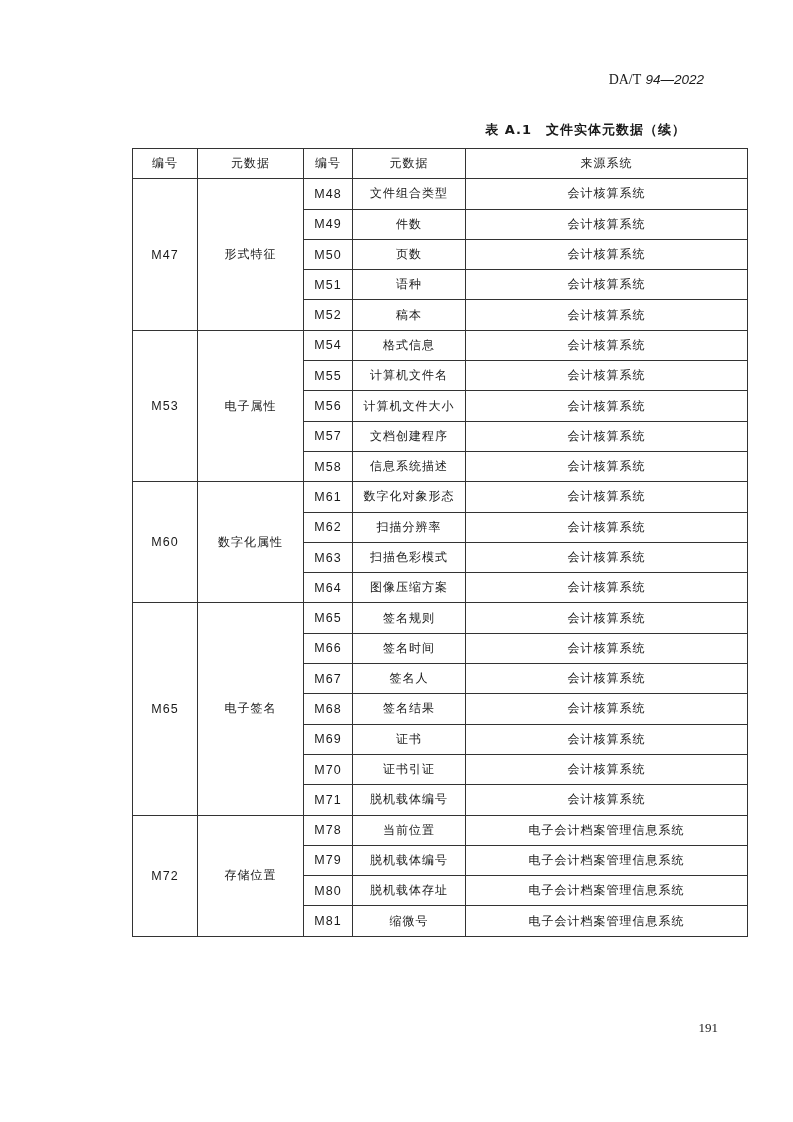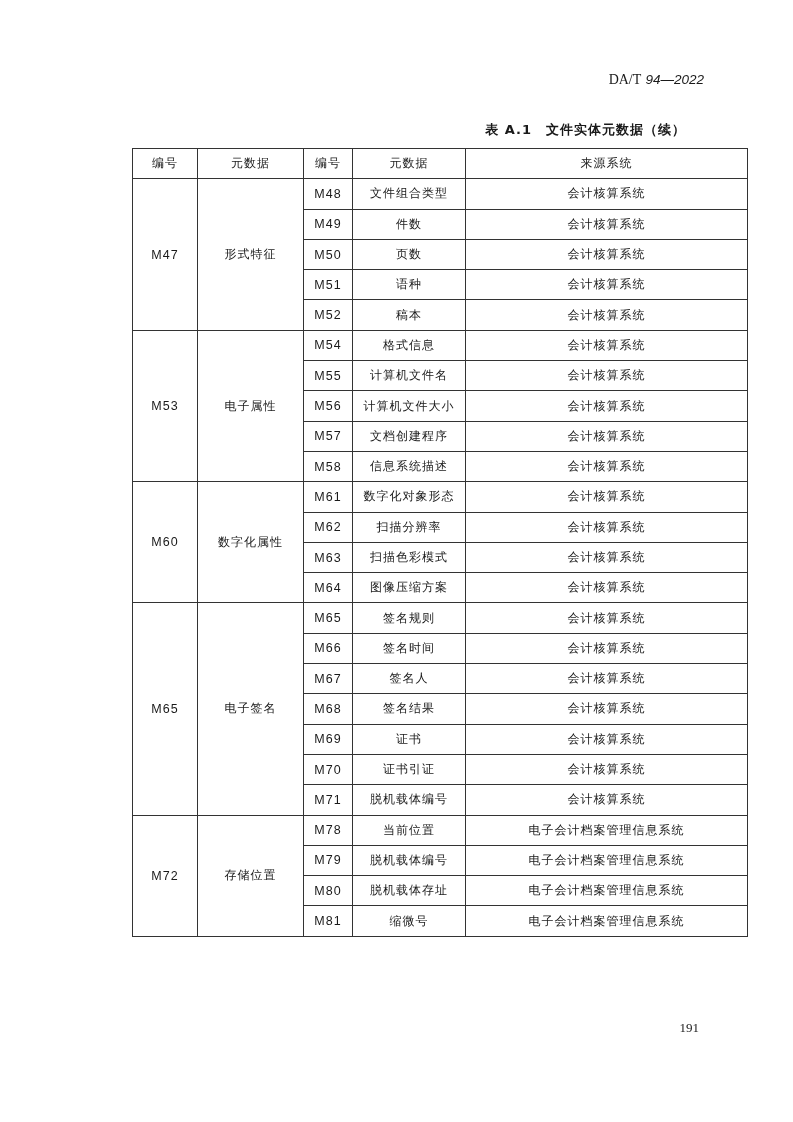--- a/index.html
+++ b/index.html
@@ -9,21 +9,21 @@
   .doc-code .std { font-family: "Liberation Serif", serif; font-weight: normal; font-size: 14px; }
   .doc-code .num { font-family: "Liberation Sans", sans-serif; font-size: 13.5px; font-style: italic; }
   .table-title { position: absolute; top: 121px; left: 0; width: 686px; text-align: right;
                  font-family: "DejaVu Sans", sans-serif; font-weight: bold; font-size: 13px; letter-spacing: 1px; }
   table.meta { position: absolute; top: 148px; left: 90px; width: 615px; border-collapse: collapse;
                table-layout: fixed; font-size: 12px; margin-left: 42px; }
   table.meta td, table.meta th { border: 1px solid #333; text-align: center; vertical-align: middle;
                padding: 0; height: 29.3px; font-weight: normal; letter-spacing: 1px; }
   table.meta { border: 1.5px solid #222; }
   .code { font-family: Liberation Sans, sans-serif; font-size: 12.5px; letter-spacing: 0; }
-  .page-num { position: absolute; top: 1020px; right: 94px; font-family: "Liberation Serif", serif; font-size: 13px; }
+  .page-num { position: absolute; top: 1020px; right: 75px; font-family: "Liberation Serif", serif; font-size: 13px; }
 </style>
 </head>
 <body>
 
 <div class="doc-code">
   <span class="std">DA/T</span>
   <span class="num">94—2022</span>
 </div>
 
 <div class="table-title">表 A.1　文件实体元数据（续）</div>

